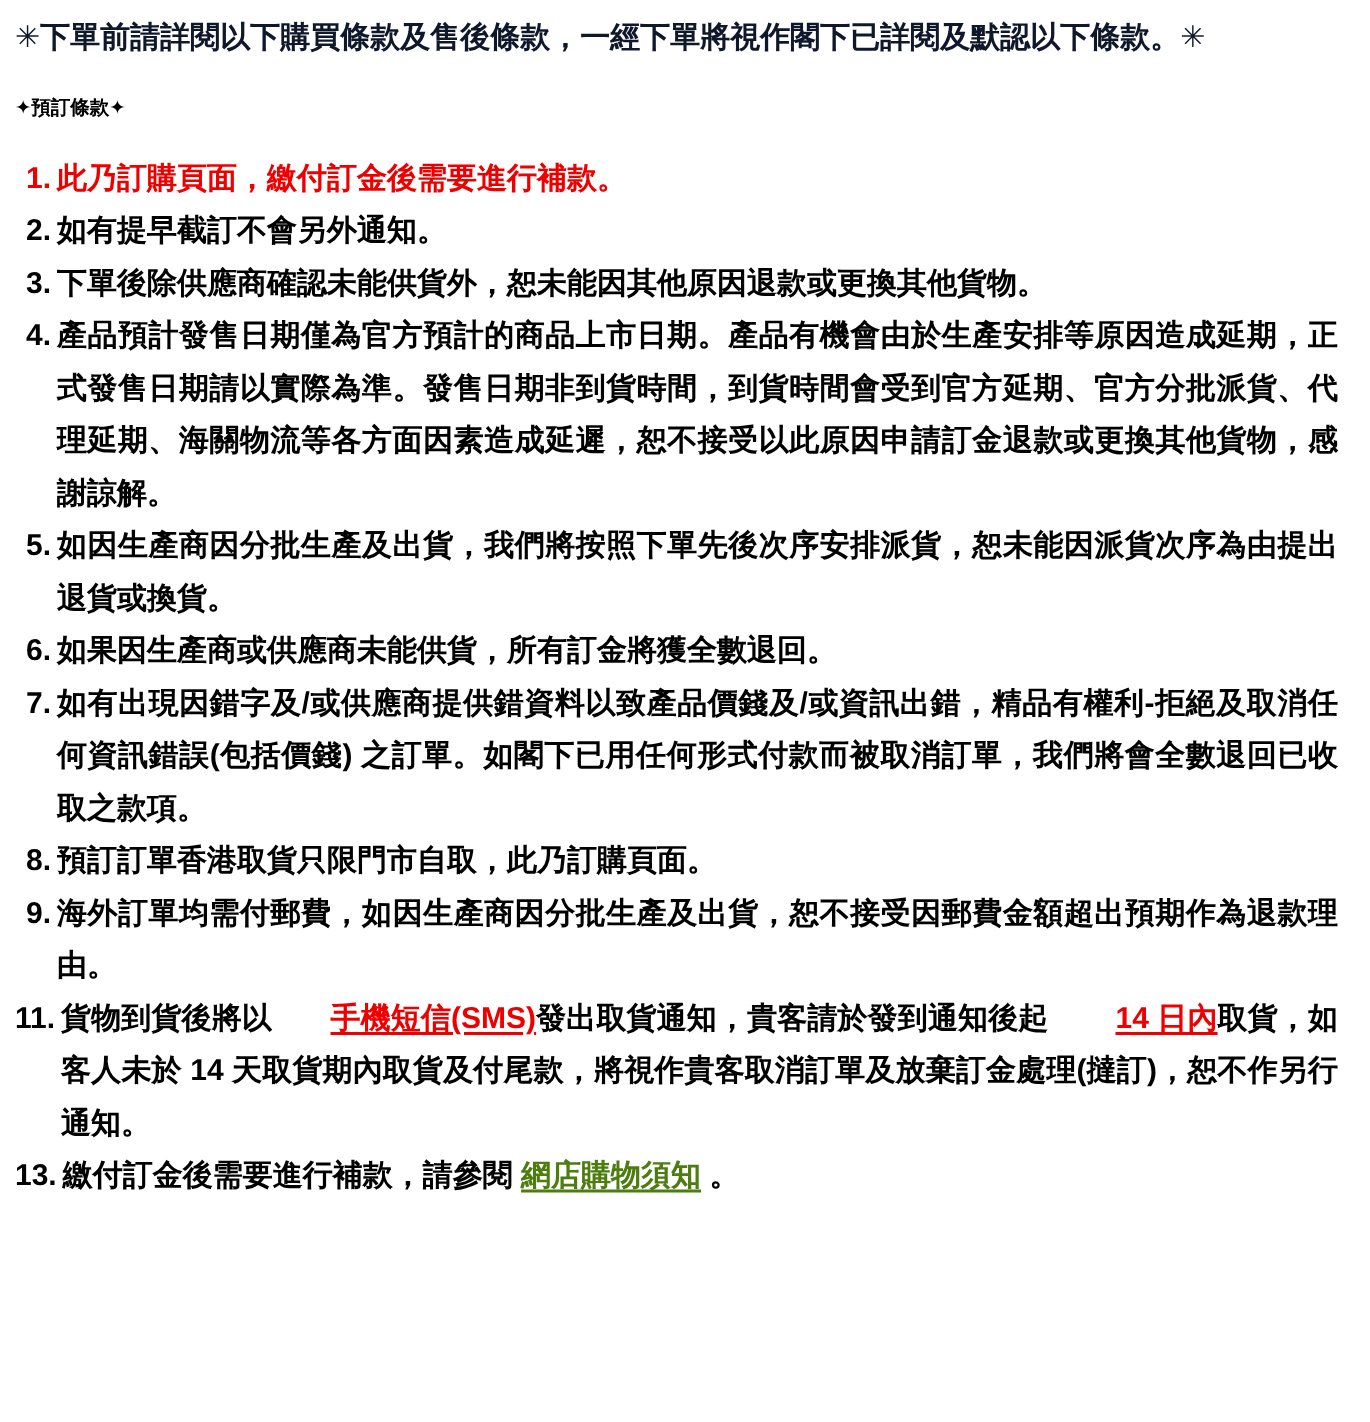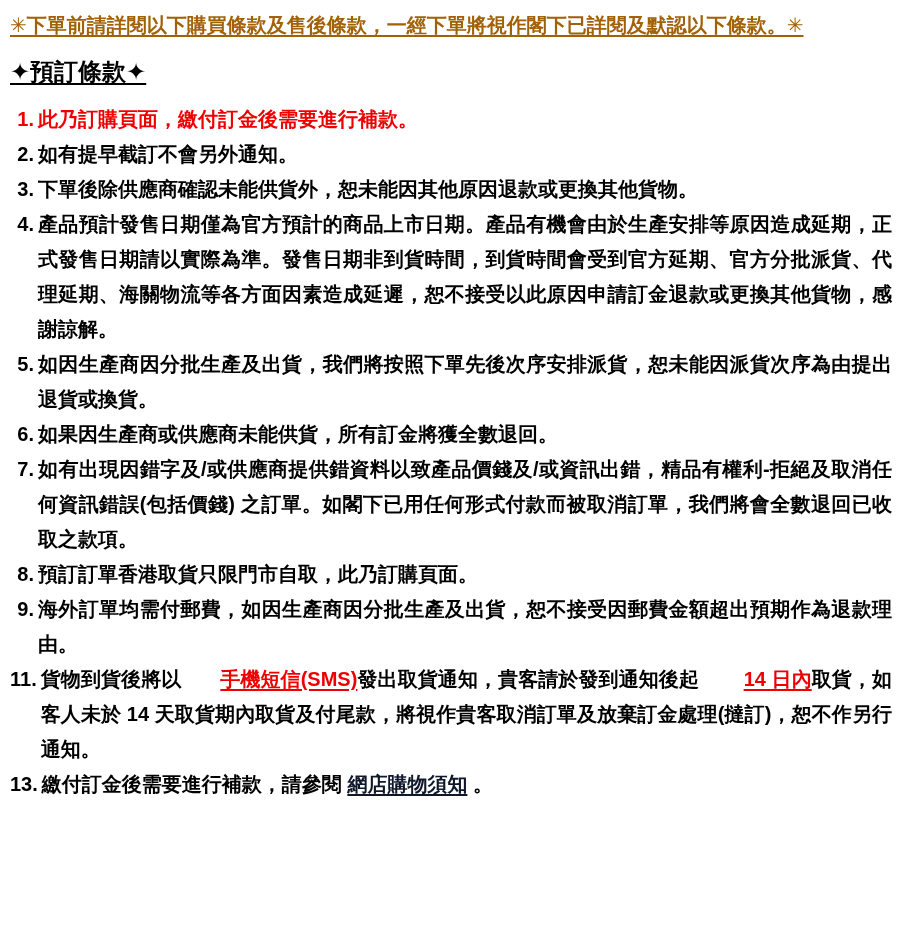--- a/index.html
+++ b/index.html
@@ -4,49 +4,47 @@
 <style>
   html,body { margin:0; padding:0; background:#ffffff; }
   body {
     width:913px; height:948px; overflow:hidden;
     font-family:"Liberation Sans","DejaVu Sans",sans-serif;
     font-weight:700; color:#000000;
   }
   .doc { padding:12px 21px 0 10px; }
 
   .header-line {
-    color:#a16207;
+    color:#0f172a;
     font-size:20px; line-height:27px;
-    text-decoration:underline;
     text-underline-offset:3px;
   }
 
   .section-title {
     display:inline-block;
     margin-top:19px;
-    font-size:24px; line-height:27px;
-    text-decoration:underline;
+    font-size:13px; line-height:27px;
     text-underline-offset:3px;
   }
 
   .terms { margin-top:17px; }
   .term { display:flex; font-size:20px; line-height:35px; }
   .term .num {
     flex:0 0 28px; box-sizing:border-box;
     text-align:right; padding-right:4px;
     white-space:nowrap;
   }
   .term .txt {
     flex:1;
     text-align:justify; text-align-last:left;
   }
   .term.red { color:#ee0000; }
 
   .hl { color:#ee0000; text-decoration:underline; text-underline-offset:3px;margin-left:39px; }
-  .link { color:#0f172a; text-decoration:underline; text-underline-offset:3px; cursor:pointer; }
+  .link { color:#4d7c0f; text-decoration:underline; text-underline-offset:3px; cursor:pointer; }
 </style>
 </head>
 <body>
 
 <div class="doc">
 
   <div class="header-line">✳下單前請詳閱以下購買條款及售後條款，一經下單將視作閣下已詳閱及默認以下條款。✳</div>
 
   <div>
     <span class="section-title">✦預訂條款✦</span>

